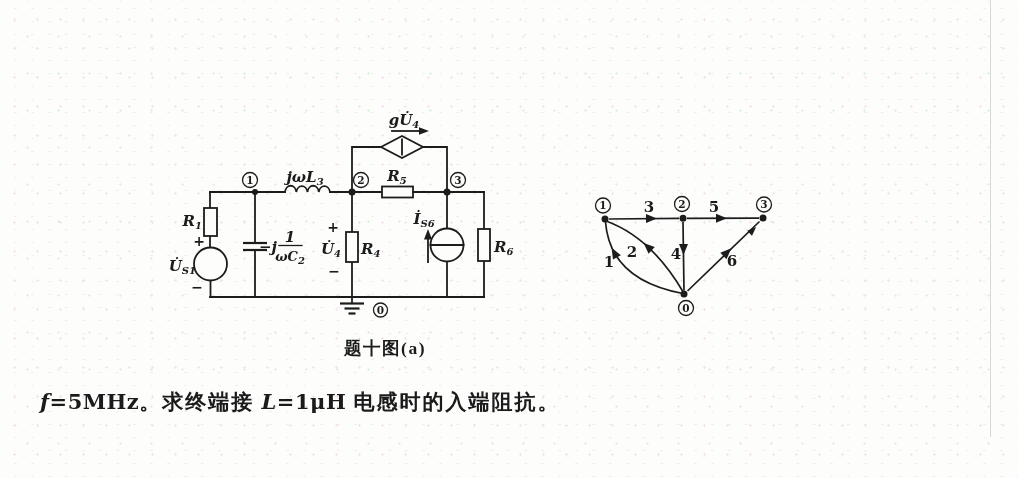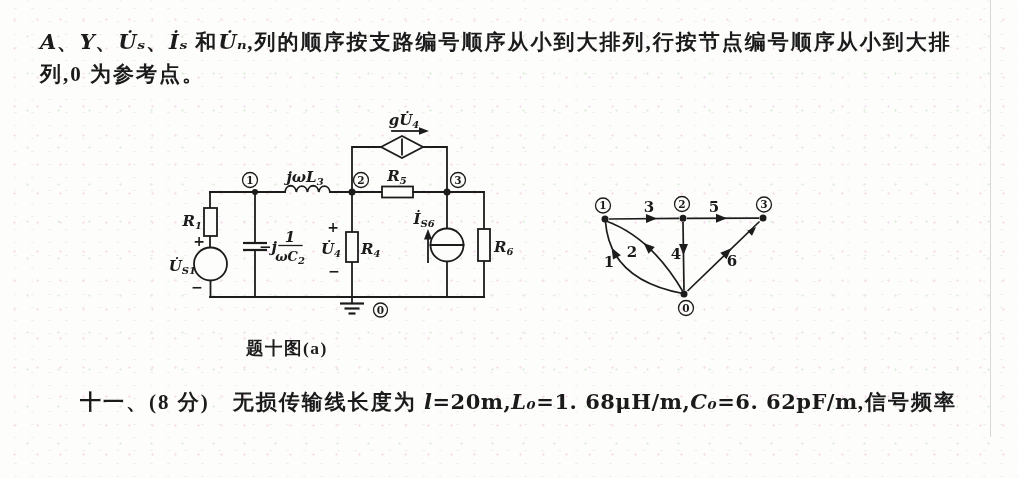--- a/index.html
+++ b/index.html
@@ -16,21 +16,21 @@
     color:#1b1b1b;
   }
   .doc-line{font-size:21px;font-weight:700;letter-spacing:2px;line-height:32px;white-space:nowrap;}
   .intro{position:absolute;left:40px;top:26px;}
   .prob{position:absolute;left:40px;top:385px;}
   .prob .doc-line{line-height:33px;}
   .indent1{padding-left:40px;}
   .tok-c{font-family:"Liberation Serif","DejaVu Serif",serif;}
   .tok-m{font-family:"DejaVu Serif","DejaVu Sans",serif;font-style:italic;font-weight:bold;letter-spacing:0.5px;}
   .tok-r{font-family:"DejaVu Serif","DejaVu Sans",serif;font-style:normal;font-weight:bold;letter-spacing:0.5px;}
-  .caption{position:absolute;top:336px;width:180px;text-align:left;font-size:17.5px;font-weight:700;letter-spacing:1.5px;}
+  .caption{position:absolute;top:336px;width:180px;text-align:right;font-size:17.5px;font-weight:700;letter-spacing:1.5px;}
   .cap-a{left:246px;}
   .cap-b{left:596px;}
   .scan-line{position:absolute;left:990px;top:0;width:1px;height:437px;background:#c4c4c4;opacity:.65;}
   svg{position:absolute;overflow:visible;}
   .wire{stroke:#1c1c1c;stroke-width:1.8;fill:none;stroke-linecap:square;}
   .wire-thick{stroke:#1c1c1c;stroke-width:2.2;fill:none;stroke-linecap:butt;}
   .comp{stroke:#1c1c1c;stroke-width:1.8;fill:#fdfdfc;}
   .dot{fill:#1c1c1c;stroke:none;}
   .ahead{fill:#1c1c1c;stroke:none;}
   .nodecirc{stroke:#1c1c1c;stroke-width:1.3;fill:none;}
@@ -39,24 +39,20 @@
   .cl-sign{font-family:"DejaVu Sans",sans-serif;font-weight:bold;font-style:normal;font-size:14px;fill:#1b1b1b;}
   .cl-node{font-family:"DejaVu Serif",serif;font-weight:bold;font-size:10.5px;fill:#1b1b1b;}
   .gl-num{font-family:"DejaVu Serif",serif;font-weight:bold;font-size:15px;fill:#1b1b1b;}
   .gedge{stroke:#1c1c1c;stroke-width:1.7;fill:none;}
 </style>
 </head>
 <body>
 
 <div class="page">
 
-  <div class="intro">
-    <div class="doc-line"><span class="tok-m">A</span><span class="tok-c">、</span><span class="tok-m">Y</span><span class="tok-c">、</span><span class="tok-m">U̇ₛ</span><span class="tok-c">、</span><span class="tok-m">İₛ</span><span class="tok-c"> 和</span><span class="tok-m">U̇ₙ</span><span class="tok-c">,列的顺序按支路编号顺序从小到大排列,行按节点编号顺序从小到大排</span></div>
-    <div class="doc-line"><span class="tok-c">列,0 为参考点。</span></div>
-  </div>
 
   <svg style="left:160px;top:100px;" width="360" height="225" viewBox="160 100 360 225">
 
     <g>
       <polyline class="wire" points="210,192 285,192"></polyline>
       <polyline class="wire" points="330,192 484,192"></polyline>
       <polyline class="wire" points="210,297 484,297"></polyline>
       <polyline class="wire" points="210,192 210,208"></polyline>
       <polyline class="wire" points="210,236 210,248"></polyline>
       <polyline class="wire" points="210.5,280.5 210.5,297"></polyline>
@@ -208,17 +204,17 @@
     <text class="gl-num" x="632" y="257" text-anchor="middle">2</text>
     <text class="gl-num" x="649" y="212" text-anchor="middle">3</text>
     <text class="gl-num" x="676" y="259" text-anchor="middle">4</text>
     <text class="gl-num" x="714" y="212" text-anchor="middle">5</text>
     <text class="gl-num" x="732" y="266" text-anchor="middle">6</text>
   </svg>
 
   <div class="caption cap-a">题十图(a)</div>
 
   <div class="prob">
-    <div class="doc-line indent1"><span class="tok-c">十一、(8 分)　无损传输线长度为 </span><span class="tok-m">l</span><span class="tok-r">=20m,</span><span class="tok-m">L₀</span><span class="tok-r">=1. 68μH/m,</span><span class="tok-m">C₀</span><span class="tok-r">=6. 62pF/m</span><span class="tok-c">,信号频率</span></div>
+    <div class="doc-line"><span class="tok-m">f</span><span class="tok-r">=5MHz</span><span class="tok-c">。求终端接 </span><span class="tok-m">L</span><span class="tok-r">=1μH</span><span class="tok-c"> 电感时的入端阻抗。</span></div>
   </div>
 
   <div class="scan-line"></div>
 </div>
 
 </body></html>

